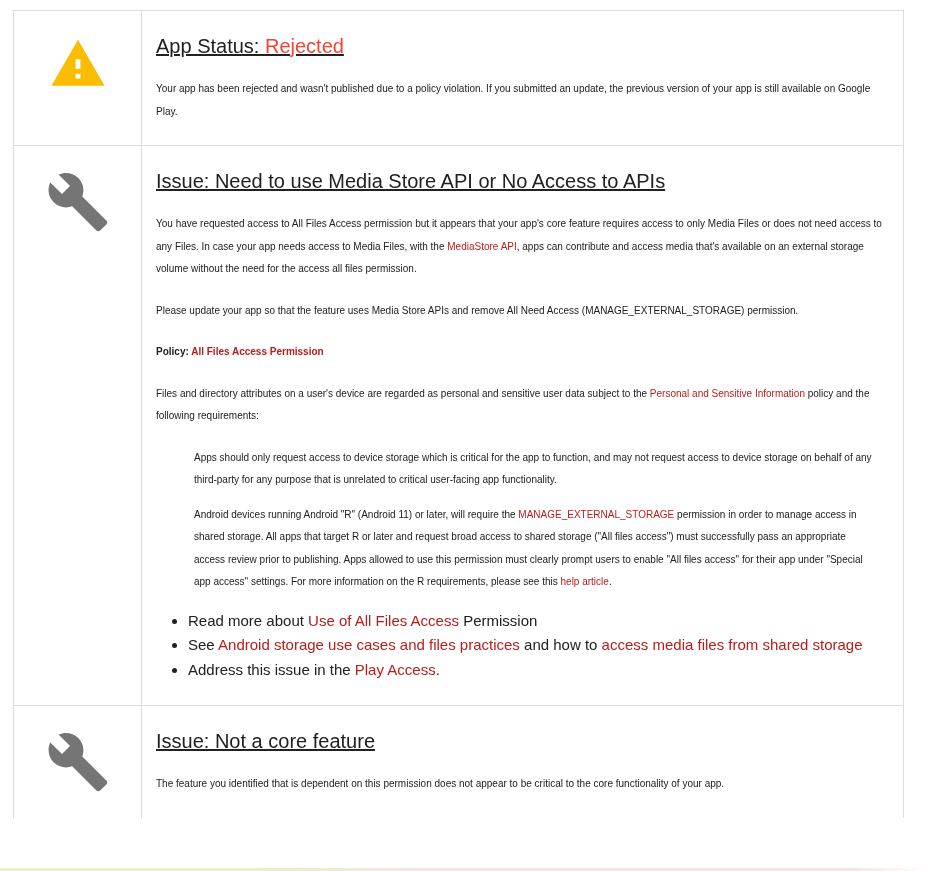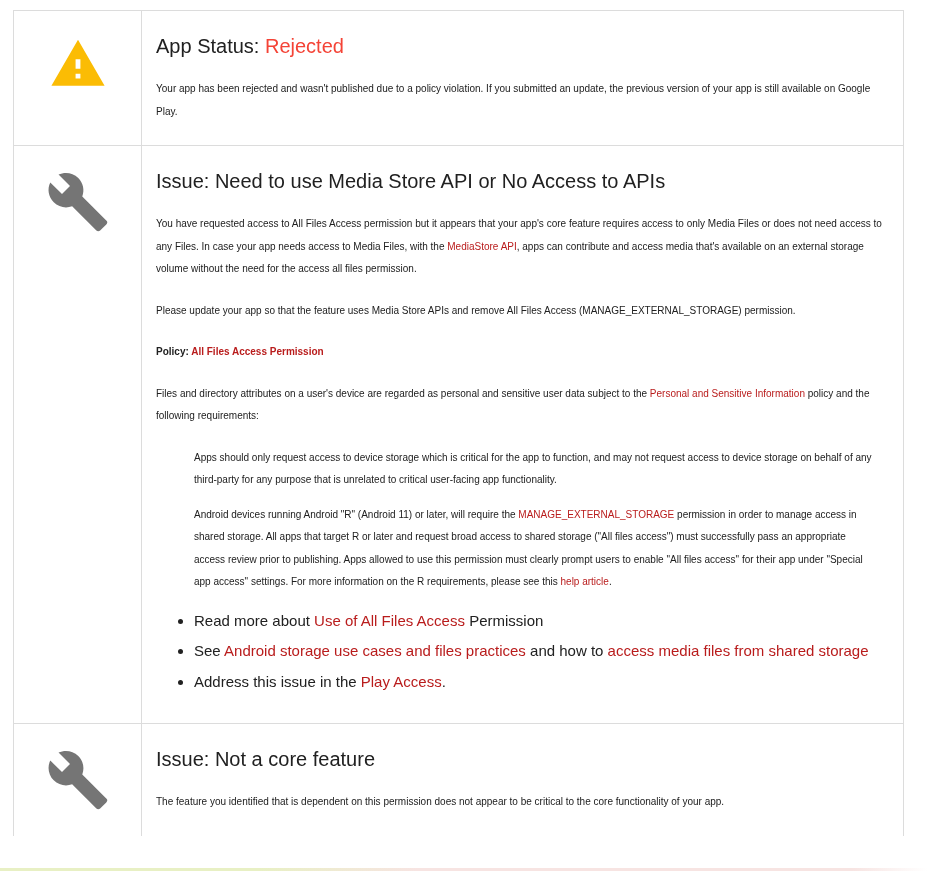--- a/index.html
+++ b/index.html
@@ -43,20 +43,21 @@
     flex: 1 1 auto;
     padding: 14px 16px 22px 14px;
     box-sizing: border-box;
   }
   h2 {
     margin: 8px 0 0 0;
     font-size: 20px;
     line-height: 26px;
     font-weight: 400;
     color: #212121;
+    text-decoration: underline;
   }
   .content p {
     margin: 19px 0 0 0;
     font-size: 10px;
     line-height: 22.5px;
     color: #212121;
   }
   .rejected { color: #F44336; }
   .link {
     color: #b91c1c;
@@ -67,21 +68,21 @@
   .quote {
     margin: 19px 0 0 26px;
   }
   .quote p { margin: 12px; }
   ul.bullets {
     margin: 16px 0 0 0;
     padding: 0 0 0 30px;
     font-size: 15px;
     line-height: 22.5px;
   }
-  ul.bullets li { margin: 8px; padding: 0; }
+  ul.bullets li { margin: 2px; padding: 0; }
   .bottom-strip {
     position: absolute;
     left: 0;
     bottom: 0;
     width: 927px;
     height: 3px;
     background: linear-gradient(to right, #e8f0c4 0%, #e8f0c4 28%, #f7e4e2 45%, #f7e4e2 92%, #ffffff 100%);
   }
 </style>
 </head>
@@ -107,21 +108,21 @@
     <div class="icon-cell">
       <span class="icon wrench">
         <svg viewBox="0 0 24 24" aria-hidden="true">
           <path d="M22.7 19l-9.1-9.1c.9-2.3.4-5-1.5-6.9-2-2-5-2.4-7.4-1.3L9 6 6 9 1.6 4.7C.4 7.1.9 10.1 2.9 12.1c1.9 1.9 4.6 2.4 6.9 1.5l9.1 9.1c.4.4 1 .4 1.4 0l2.3-2.3c.5-.4.5-1.1.1-1.4z"></path>
         </svg>
       </span>
     </div>
     <div class="content">
       <h2>Issue: Need to use Media Store API or No Access to APIs</h2>
       <p>You have requested access to All Files Access permission but it appears that your app's core feature requires access to only Media Files or does not need access to any Files. In case your app needs access to Media Files, with the <a href="#" class="link">MediaStore API</a>, apps can contribute and access media that's available on an external storage volume without the need for the access all files permission.</p>
-      <p>Please update your app so that the feature uses Media Store APIs and remove All Files Access (MANAGE_EXTERNAL_STORAGE) permission.</p>
+      <p>Please update your app so that the feature uses Media Store APIs and remove All Need Access (MANAGE_EXTERNAL_STORAGE) permission.</p>
       <p class="policy"><span class="bold">Policy: </span><a href="#" class="link bold">All Files Access Permission</a></p>
       <p>Files and directory attributes on a user's device are regarded as personal and sensitive user data subject to the <a href="#" class="link">Personal and Sensitive Information</a> policy and the following requirements:</p>
       <div class="quote">
         <p>Apps should only request access to device storage which is critical for the app to function, and may not request access to device storage on behalf of any third-party for any purpose that is unrelated to critical user-facing app functionality.</p>
         <p>Android devices running Android "R" (Android 11) or later, will require the <a href="#" class="link">MANAGE_EXTERNAL_STORAGE</a> permission in order to manage access in shared storage. All apps that target R or later and request broad access to shared storage ("All files access") must successfully pass an appropriate access review prior to publishing. Apps allowed to use this permission must clearly prompt users to enable "All files access" for their app under "Special app access" settings. For more information on the R requirements, please see this <a href="#" class="link">help article</a>.</p>
       </div>
       <ul class="bullets">
         <li>Read more about <a href="#" class="link">Use of All Files Access</a> Permission</li>
         <li>See <a href="#" class="link">Android storage use cases and files practices</a> and how to <a href="#" class="link">access media files from shared storage</a></li>
         <li>Address this issue in the <a href="#" class="link">Play Access</a>.</li>

